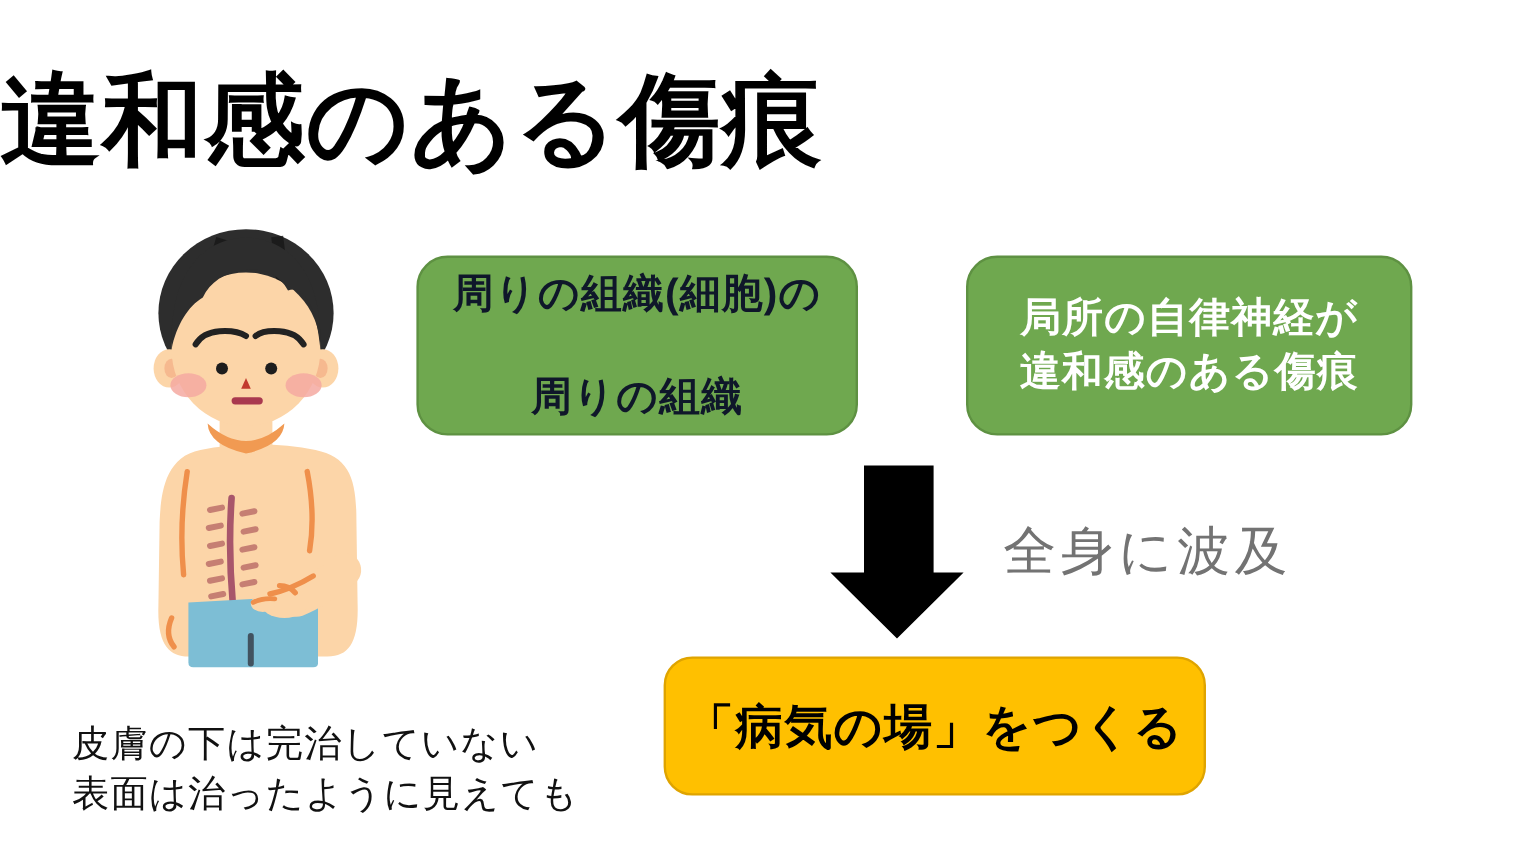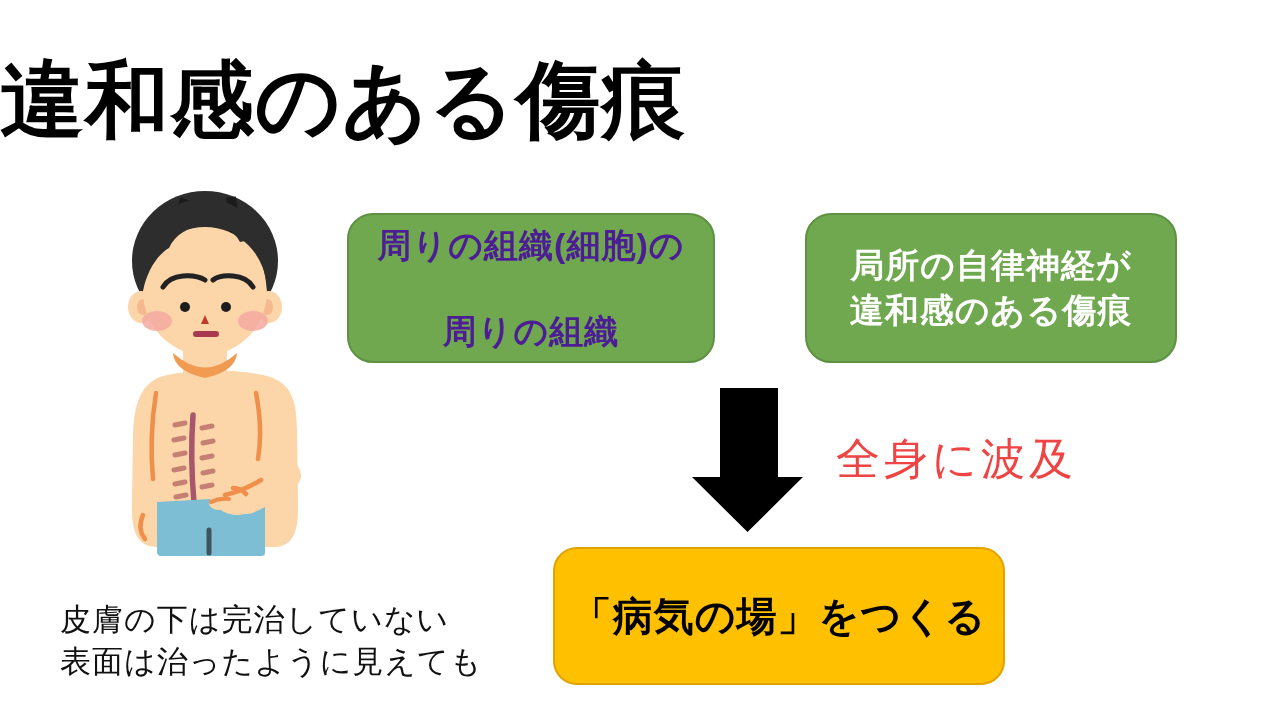--- a/index.html
+++ b/index.html
@@ -71,21 +71,21 @@
     font-weight: 400;
     letter-spacing: 4px;
     white-space: nowrap;
   }
 
   .result-box {
     position: absolute;
     left: 553px;
     top: 547px;
     width: 452px;
-    height: 138px;
+    height: 116px;
     border-radius: 24px;
     border: 2px solid;
     display: flex;
     align-items: center;
     justify-content: center;
     text-align: center;
     font-size: 40px;
     font-weight: 700;
     letter-spacing: 1px;
     white-space: nowrap;
@@ -167,35 +167,35 @@
 
       <path d="M182,290 Q160,308 142,315" stroke="var(--skin)" stroke-width="28" fill="none" stroke-linecap="round"></path>
       <ellipse cx="132" cy="317" rx="20" ry="13" fill="var(--skin)"></ellipse>
       <ellipse cx="114" cy="318" rx="10" ry="7" fill="var(--skin)"></ellipse>
       <path d="M156,295 Q138,306 120,310" stroke="var(--accent)" stroke-width="4.5" fill="none" stroke-linecap="round"></path>
       <path d="M128,303 Q136,303 141,309" stroke="var(--accent)" stroke-width="4.5" fill="none" stroke-linecap="round"></path>
       <path d="M106,317 Q114,313 124,314" stroke="var(--accent)" stroke-width="4" fill="none" stroke-linecap="round"></path>
     </svg>
   </div>
 
-  <div class="cause-box left" style="background-color: rgb(111, 168, 79); border-color: rgb(94, 145, 66); color: #4c1d95; gap: 41px;">
+  <div class="cause-box left" style="background-color: rgb(111, 168, 79); border-color: rgb(94, 145, 66); color: #0f172a; gap: 41px;">
     <div>周りの組織(細胞)の</div>
     <div>周りの組織</div>
   </div>
 
   <div class="cause-box right" style="background-color: rgb(111, 168, 79); border-color: rgb(94, 145, 66); color: rgb(255, 255, 255);">
     <div>局所の自律神経が</div>
     <div>違和感のある傷痕</div>
   </div>
 
   <svg class="arrow" viewBox="0 0 115 148" style="color: rgb(0, 0, 0);">
     <polygon fill="currentColor" points="30,2 88,2 88,91 113,91 57.5,146 2,91 30,91"></polygon>
   </svg>
 
-  <div class="arrow-label" style="color: #ef4444;">全身に波及</div>
+  <div class="arrow-label" style="color: #737373;">全身に波及</div>
 
   <div class="result-box" style="background-color: rgb(255, 192, 0); border-color: rgb(223, 164, 0); color: rgb(0, 0, 0);">
     <span>「病気の場」をつくる</span>
   </div>
 
   <div class="caption" style="color: rgb(17, 17, 17);">
     <div>皮膚の下は完治していない</div>
     <div>表面は治ったように見えても</div>
   </div>
 

